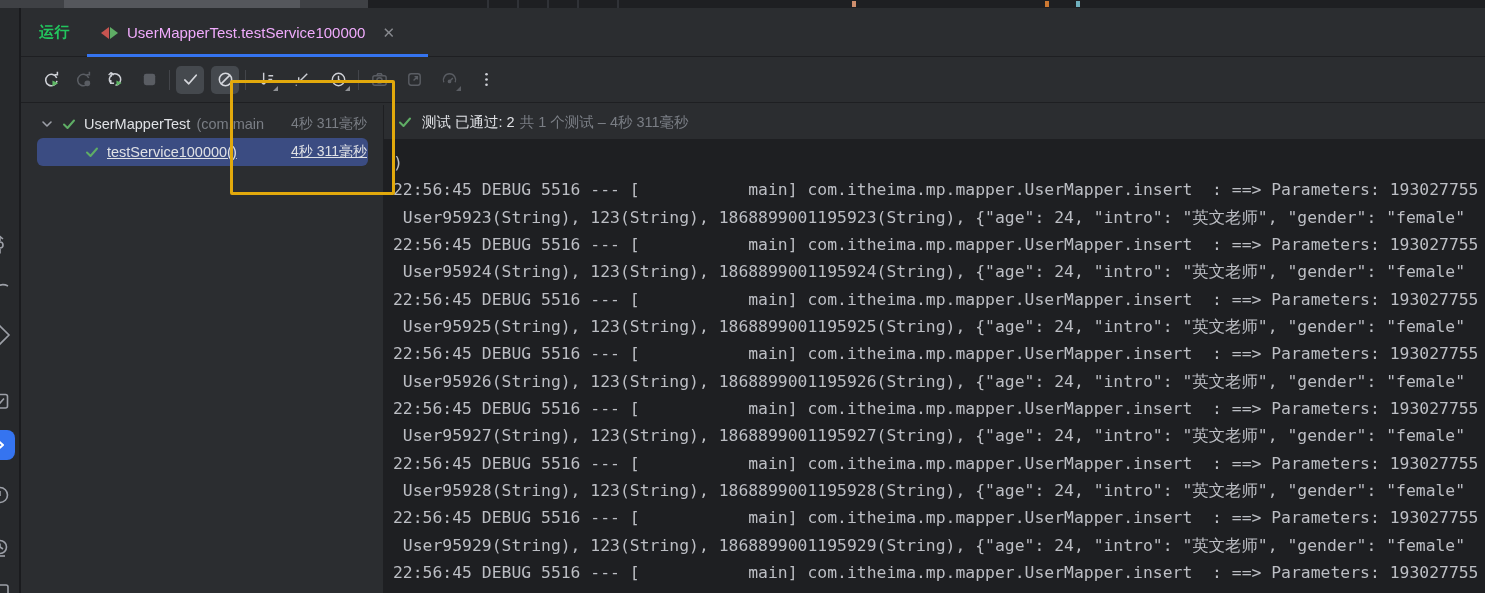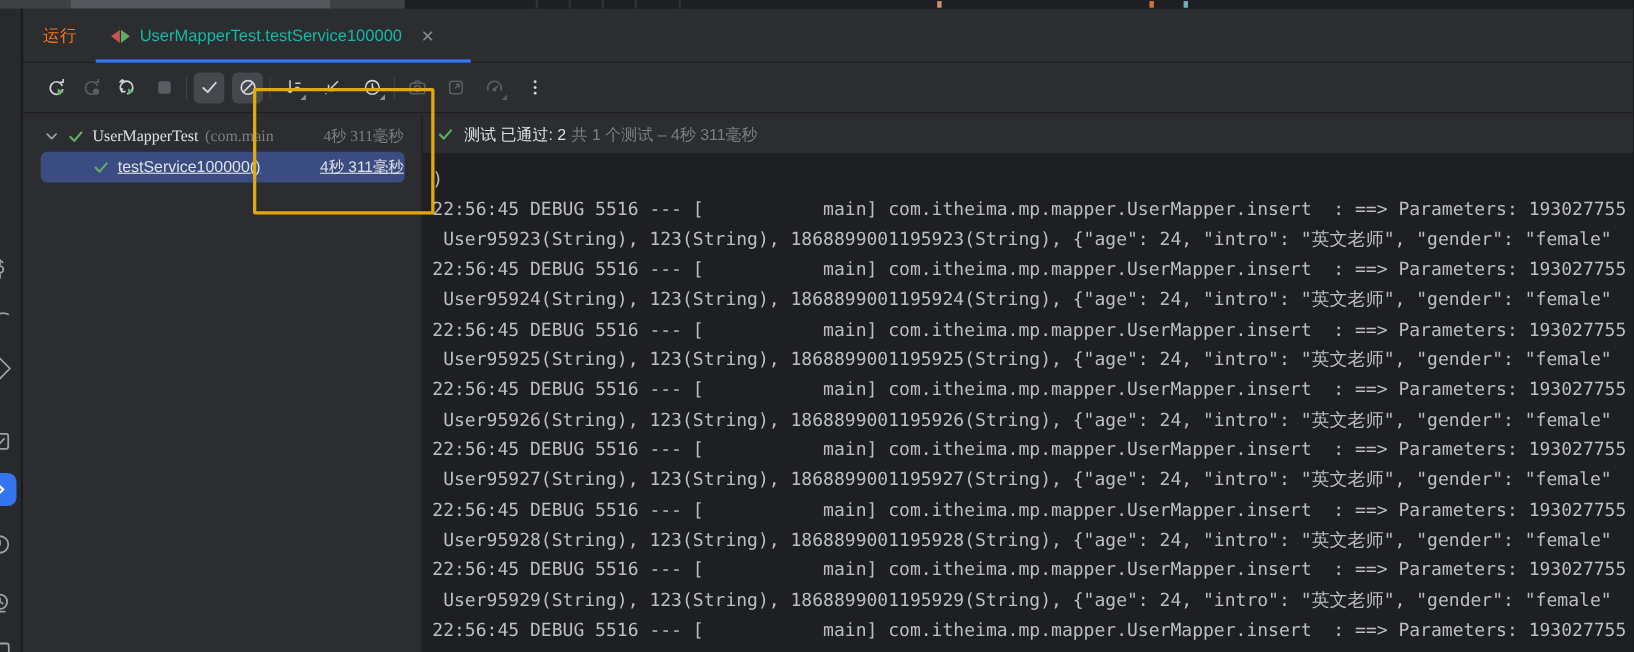--- a/index.html
+++ b/index.html
@@ -32,48 +32,48 @@
   .stripe-active svg { width:16px; height:16px; }
 
   
   .run-panel {
     position:absolute; left:20px; top:8px; width:1465px; height:585px;
     background:#2B2D30; border-left:1px solid #1A1B1E;
   }
 
   
   .tab-bar { position:relative; height:49px; border-bottom:1px solid #1E1F22; display:flex; align-items:center; }
-  .tw-title { margin-left:18px; color:#f97316; font-size:15px; font-weight:400; letter-spacing:.5px; }
+  .tw-title { margin-left:18px; color:#22c55e; font-size:15px; font-weight:700; letter-spacing:.5px; }
   .run-tab {
     position:absolute; left:66px; top:0; height:49px; width:341px;
     display:flex; align-items:center; gap:9px; padding-left:14px;
   }
   .tab-underline { position:absolute; left:0; bottom:0; width:341px; height:3px; background:#3574F0; }
   .tab-ico { display:flex; align-items:center; gap:1px; }
   .tri-l { width:0; height:0; border-top:6px solid transparent; border-bottom:6px solid transparent; border-right:8px solid #C75450; }
   .tri-r { width:0; height:0; border-top:6px solid transparent; border-bottom:6px solid transparent; border-left:8px solid #5FAD65; }
-  .tab-label { color:#14b8a6; font-size:15px; }
+  .tab-label { color:#f0abfc; font-size:15px; }
   .tab-close { color:#87898E; font-size:15px; margin-left:8px; cursor:pointer; }
 
   
   .toolbar { position:relative; height:46px; border-bottom:1px solid #1E1F22; display:flex; align-items:center; }
   .tb-btn { width:28px; height:28px; border-radius:5px; display:flex; align-items:center; justify-content:center; position:relative; flex:0 0 auto; }
   .tb-btn svg { width:19px; height:19px; display:block; }
   .tb-toggled { background:#45494E; }
   .tb-sep { width:1px; height:20px; background:#43454A; margin:0 6px; flex:0 0 auto; }
   .corner-tri { position:absolute; right:2px; bottom:3px; width:0; height:0; border-left:5px solid transparent; border-bottom:5px solid #8F9195; }
   .ico-en { color:#CED0D6; } .ico-dis { color:#5A5D63; }
 
   
   .content { position:absolute; left:0; top:97px; width:1464px; height:488px; display:flex; }
 
   
   .tree { position:relative; width:363px; height:100%; background:#2B2D30; border-right:1px solid #1E1F22; flex:0 0 auto; }
   .tree-row { position:absolute; left:0; height:28px; display:flex; align-items:center; font-size:14.5px; color:#DFE1E5; }
-  .row-root { top:5px; width:100%; padding-left:18px;font-family:Liberation Serif, serif; }
+  .row-root { top:5px; width:100%; padding-left:18px; }
   .row-case { top:33px; width:100%; padding-left:63px; }
   .sel-bg { position:absolute; left:16px; top:33px; width:331px; height:28px; background:#3B4C82; border-radius:6px; }
   .row-case > * { position:relative;text-decoration:underline; }
   .t-chev { width:16px; height:16px; color:#9DA0A8; margin-right:6px; flex:0 0 auto; }
   .t-check { width:16px; height:16px; color:#5FAD65; margin-right:7px; flex:0 0 auto; }
   .t-chev svg,.t-check svg { width:16px; height:16px; display:block; }
   .t-name { white-space:nowrap; }
   .t-pkg { color:#7A7E85; margin-left:6px; white-space:nowrap; overflow:hidden; max-width:88px; flex:0 1 auto; }
   .t-dur { margin-left:auto; margin-right:16px; color:#7A7E85; font-size:14px; white-space:nowrap; }
   .t-dur-sel { margin-left:auto; margin-right:16px; color:#DFE1E5; font-size:14px; white-space:nowrap; }

